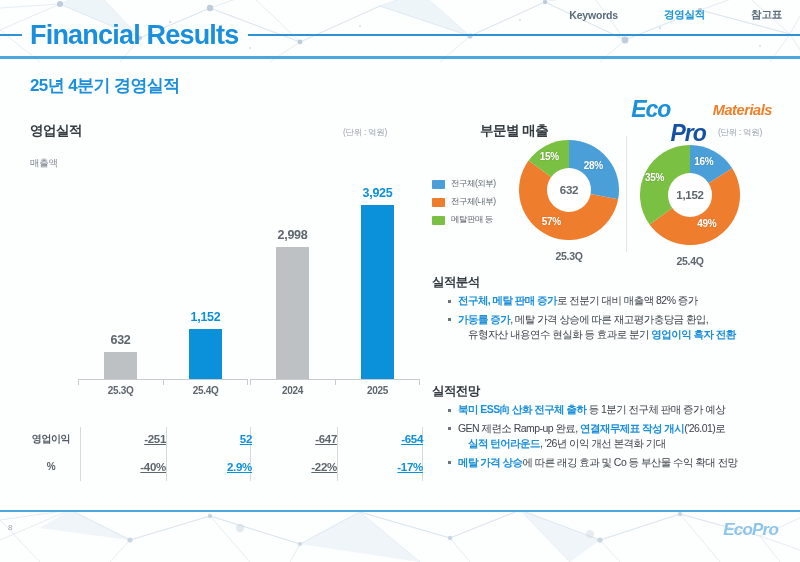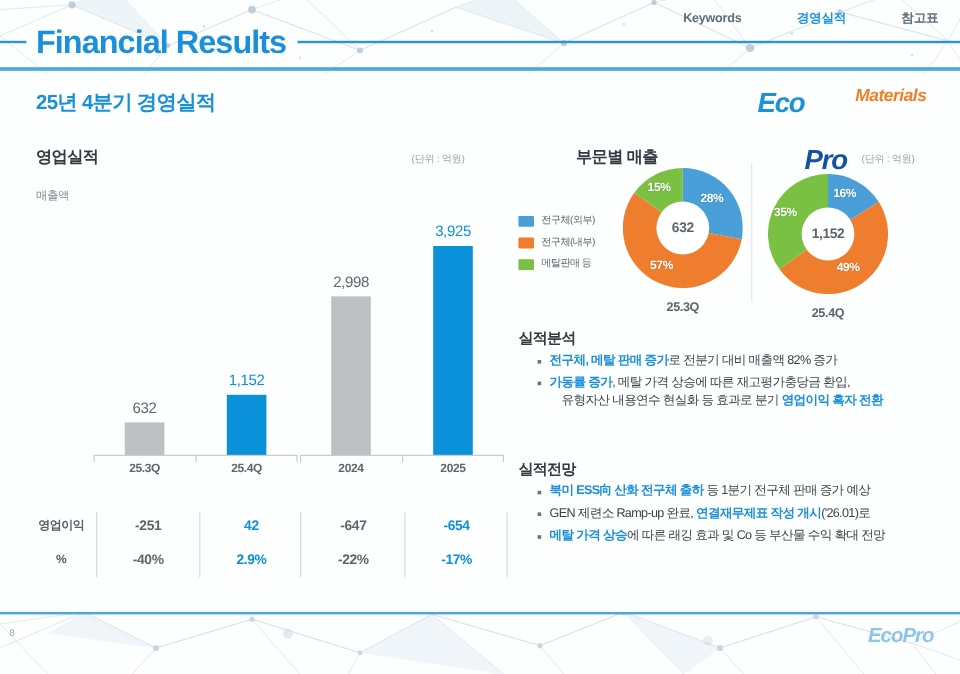--- a/index.html
+++ b/index.html
@@ -30,53 +30,53 @@
   .slide-title{
     font-size:27px;font-weight:bold;color:#1a8fdb;letter-spacing:-.8px;
     white-space:nowrap;line-height:1;
   }
   .header-underline{position:absolute;top:56px;left:0;width:800px;height:2.5px;background:#4aa8de;z-index:4;}
 
   
   .subtitle{position:absolute;top:74px;left:30px;font-size:17px;font-weight:bold;color:#1a8fdb;letter-spacing:-.6px;}
 
   
-  .brand{position:absolute;top:72px;right:28px;display:flex;align-items:flex-start;z-index:5;}
+  .brand{position:absolute;top:72px;right:28px;display:flex;align-items:center;z-index:5;}
   .brand-eco{font-size:23px;font-weight:bold;font-style:italic;color:#1b91dc;letter-spacing:-1px;}
   .brand-pro{font-size:23px;font-weight:bold;font-style:italic;color:#1451a3;letter-spacing:-1px;margin-top:48px;}
   .brand-mat{font-size:14.5px;font-weight:bold;font-style:italic;color:#ef7f28;margin-left:7px;letter-spacing:-.4px;}
 
   
   .panel-head{position:absolute;font-size:13.5px;font-weight:bold;color:#333a40;letter-spacing:-.5px;}
   .unit-note{position:absolute;font-size:8.5px;color:#9aa3ab;letter-spacing:-.3px;}
 
   #chart-box{position:absolute;left:30px;top:155px;width:390px;height:235px;}
   .axis-label{position:absolute;left:30px;top:157px;font-size:9.5px;color:#7d868e;letter-spacing:-.3px;}
 
   .bars{position:absolute;left:48px;top:0;width:342px;height:225px;}
   .grp{position:absolute;bottom:0;display:flex;align-items:flex-end;gap:0;}
   .bar-cell{width:85px;display:flex;flex-direction:column;align-items:center;justify-content:flex-end;height:225px;}
-  .bar-val{font-size:12.5px;font-weight:normal;margin-bottom:5px;letter-spacing:-.3px;white-space:nowrap;}
+  .bar-val{font-size:12.5px;font-weight:bold;margin-bottom:5px;letter-spacing:-.3px;white-space:nowrap;}
   .bar{width:33px;border-radius:0;}
   .bar.blue{background:#0b90da;}
   .bar.gray{background:#bdc1c4;}
   .val-blue{color:#0b90da;}
   .val-gray{color:#5e666d;}
 
   .axis-line{position:absolute;height:1px;background:#c8ccd0;}
   .tick{position:absolute;width:1px;background:#c8ccd0;height:5px;}
 
   .xlabels{position:absolute;left:48px;top:230px;width:342px;height:16px;}
   .xlab{position:absolute;width:85px;text-align:center;font-size:10px;font-weight:bold;color:#5e666d;letter-spacing:-.3px;}
 
   
   #table-box{position:absolute;left:22px;top:425px;width:400px;height:62px;}
   .trow{position:absolute;left:0;width:400px;height:28px;}
   .tlabel{position:absolute;left:0;width:58px;text-align:center;font-size:10px;font-weight:bold;color:#555d64;letter-spacing:-.4px;line-height:28px;}
-  .tcell{position:absolute;width:85px;text-align:center;font-size:11.5px;font-weight:bold;letter-spacing:-.3px;line-height:28px;}
+  .tcell{position:absolute;width:85px;text-align:right;font-size:11.5px;font-weight:bold;letter-spacing:-.3px;line-height:28px;text-decoration:underline;}
   .c-gray{color:#5e666d;}
   .c-blue{color:#0b90da;}
   .vdiv{position:absolute;width:1px;background:#d6dadd;top:2px;height:54px;}
 
   
   .legend{position:absolute;left:432px;top:178px;}
   .leg-row{display:flex;align-items:center;margin-bottom:6px;}
   .leg-sw{width:13px;height:9px;border-radius:1px;margin-right:6px;flex:0 0 auto;}
   .leg-tx{font-size:8.5px;color:#5e666d;letter-spacing:-.5px;white-space:nowrap;}
 
@@ -209,21 +209,21 @@
   <div id="table-box">
     <div class="vdiv" style="left:58px;"></div>
     <div class="vdiv" style="left:144px;"></div>
     <div class="vdiv" style="left:228px;"></div>
     <div class="vdiv" style="left:315px;"></div>
     <div class="vdiv" style="left:400px;"></div>
 
     <div class="trow" style="top:0px;">
       <div class="tlabel">영업이익</div>
       <div class="tcell c-gray" style="left:59px;">-251</div>
-      <div class="tcell c-blue" style="left:145px;">42</div>
+      <div class="tcell c-blue" style="left:145px;">52</div>
       <div class="tcell c-gray" style="left:230px;">-647</div>
       <div class="tcell c-blue" style="left:316px;">-654</div>
     </div>
     <div class="trow" style="top:28px;">
       <div class="tlabel">%</div>
       <div class="tcell c-gray" style="left:59px;">-40%</div>
       <div class="tcell c-blue" style="left:145px;">2.9%</div>
       <div class="tcell c-gray" style="left:230px;">-22%</div>
       <div class="tcell c-blue" style="left:316px;">-17%</div>
     </div>
@@ -297,21 +297,21 @@
 
   <div class="sec-head" style="left:432px;top:383px;">실적전망</div>
   <div class="bullets" style="top:402px;">
     <div class="bl">
       <span class="bl-dot"></span>
       <span class="bl-tx" id="ot0"><span style="color: rgb(26, 143, 219); font-weight: bold;">북미 ESS向 산화 전구체 출하</span><span> 등 1분기 전구체 판매 증가 예상</span></span>
     </div>
     <div class="bl">
       <span class="bl-dot"></span>
       <span class="bl-tx">
-        <span id="ot1"><span>GEN 제련소 Ramp-up 완료,  </span><span style="color: rgb(26, 143, 219); font-weight: bold;">연결재무제표 작성 개시</span><span>('26.01)로</span></span><br>
+        <span id="ot1"><span>GEN 제련소 Ramp-up 완료,  </span><span style="color: rgb(26, 143, 219); font-weight: bold;">연결재무제표 작성 개시</span><span>('26.01)로</span></span><br><span class="bl-cont" id="ot2"><span style="color: rgb(26, 143, 219); font-weight: bold;">실적 턴어라운드</span><span>, '26년 이익 개선 본격화 기대</span></span>
       </span>
     </div>
     <div class="bl">
       <span class="bl-dot"></span>
       <span class="bl-tx" id="ot3"><span style="color: rgb(26, 143, 219); font-weight: bold; text-align: right;">메탈 가격 상승</span><span>에 따른 래깅 효과 및 Co 등 부산물 수익 확대 전망</span></span>
     </div>
   </div>
 
   <div class="footer-line"></div>
   <svg class="bg-net bg-bottom" viewBox="0 0 800 52" preserveAspectRatio="none">

